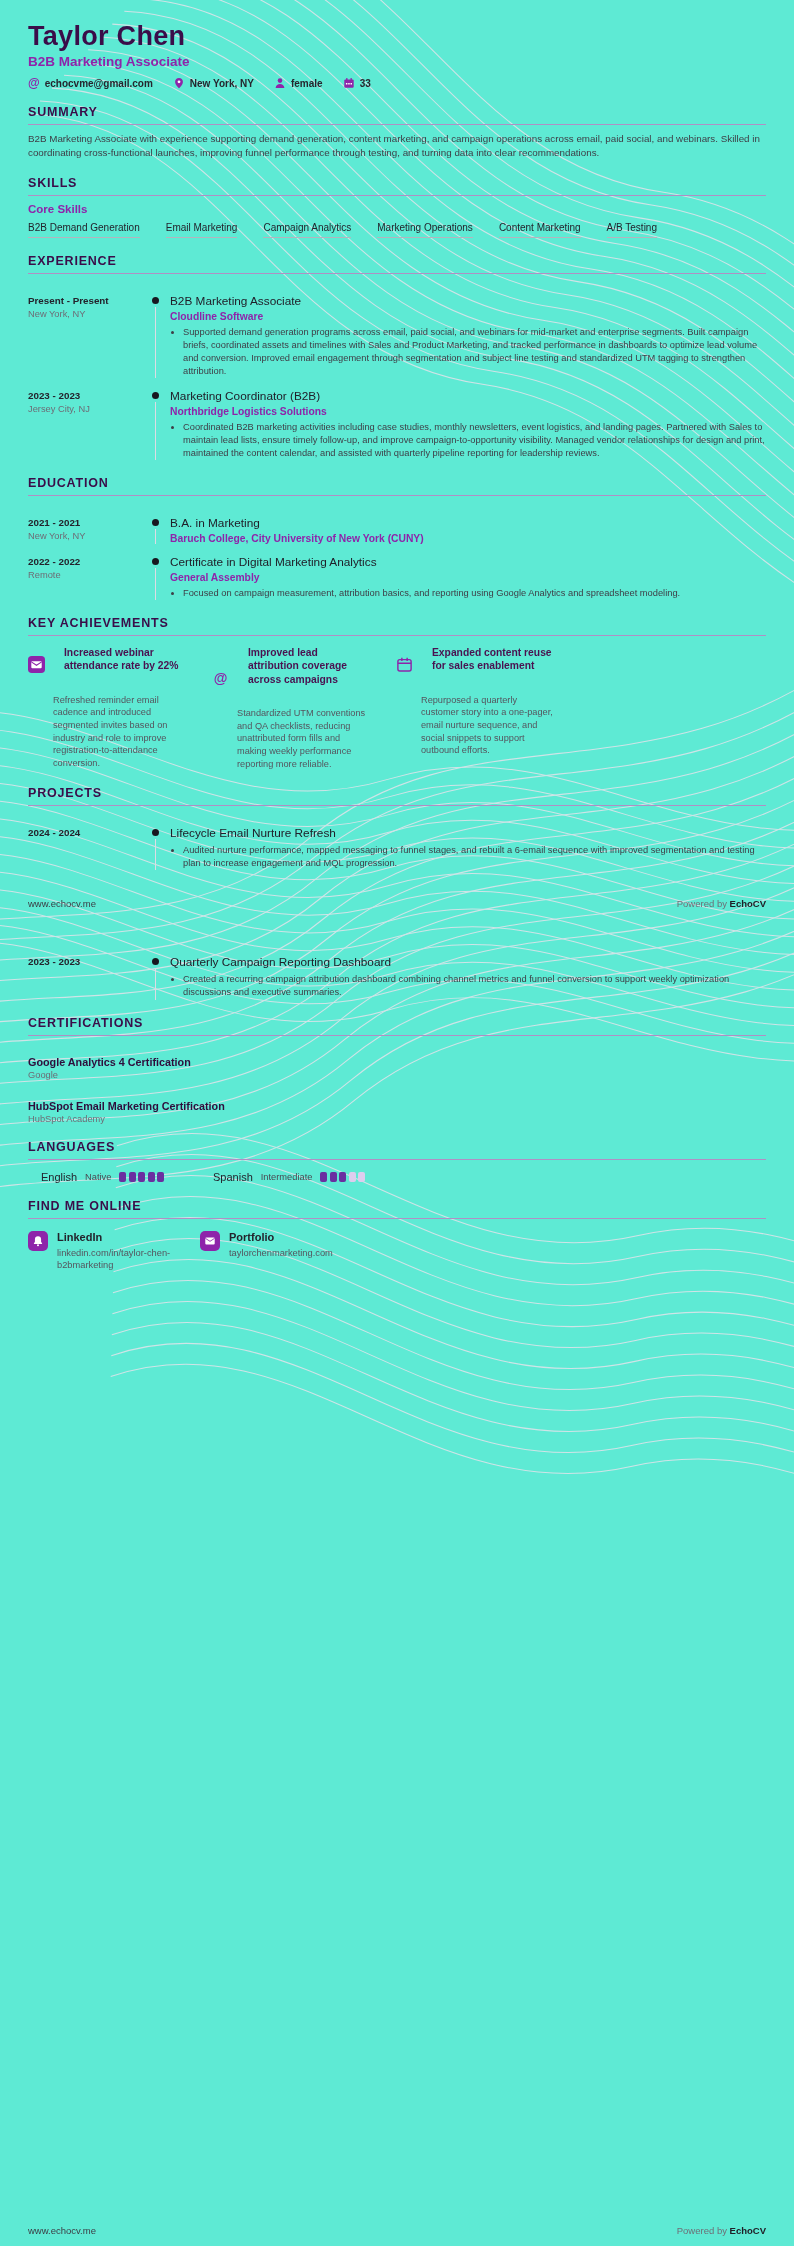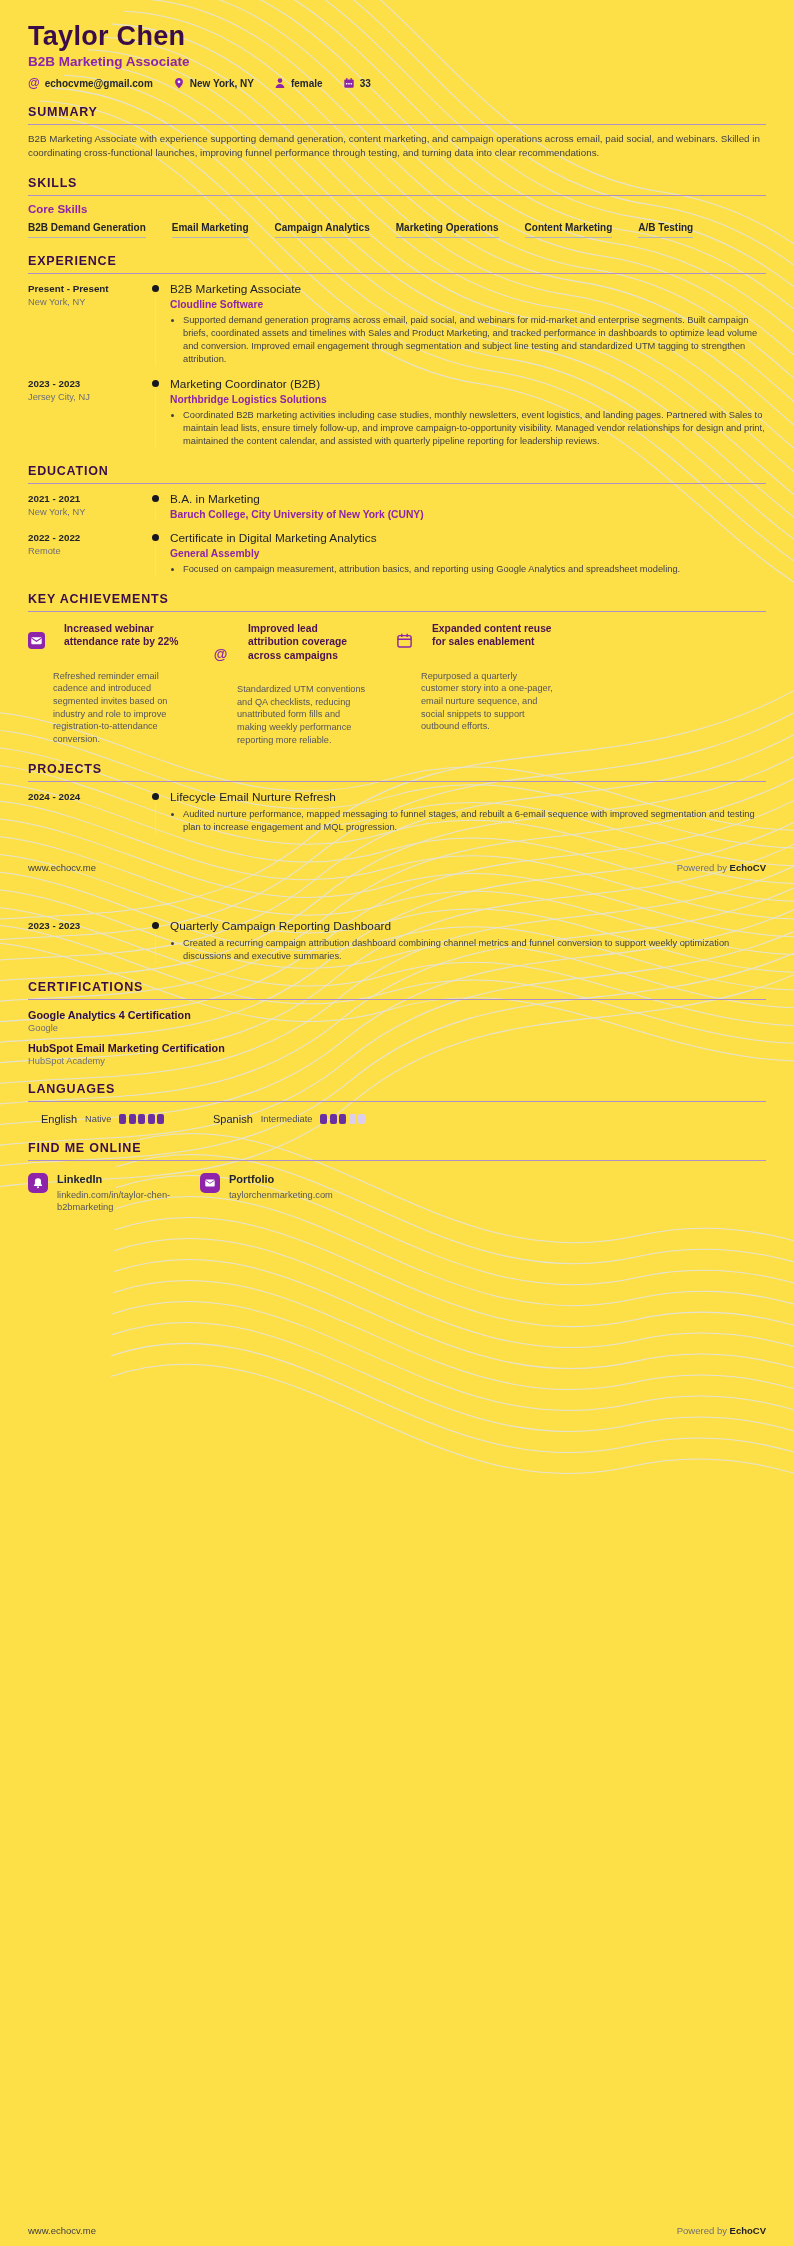--- a/index.html
+++ b/index.html
@@ -1,42 +1,42 @@
 <!DOCTYPE html>
 <html style="--accent: #8e24aa; --heading: #3a0d49; --rule: #b08fc4; --text: #3e3e46; --muted: #6d6d76; --timeline: #17171f; --dot-filled: #6a2fa0; --dot-empty: #ddcdee; --wave: #e3e3ea;"><head>
 <meta charset="utf-8">
 <style>
   :root{
     --accent:#8e24aa; --heading:#3a0d49; --rule:#b08fc4; --text:#3e3e46;
     --muted:#6d6d76; --timeline:#17171f; --dot-filled:#6a2fa0; --dot-empty:#ddcdee; --wave:#e3e3ea;
   }
   *{margin:0;padding:0;box-sizing:border-box;}
   body{background:#fff;font-family:"Liberation Sans","DejaVu Sans",sans-serif;}
-  .page{position:relative;width:794px;height:2246px;margin:0 auto;background:#fde047;overflow:hidden;color:var(--text);}
+  .page{position:relative;width:794px;height:2246px;margin:0 auto;background:#5eead4;overflow:hidden;color:var(--text);}
   .deco{position:absolute;left:0;top:0;width:794px;height:2246px;z-index:1;}
   .waveset{stroke:var(--wave);stroke-width:0.9;fill:none;opacity:0.85;}
   .content{position:relative;z-index:2;padding:22px 28px 0;}
 
   .name{font-size:27px;font-weight:700;color:var(--heading);letter-spacing:.3px;line-height:1.05;}
   .role{margin-top:4px;font-size:13.5px;font-weight:700;color:var(--accent);}
   .contact-row{display:flex;align-items:center;gap:20px;margin-top:8px;}
   .contact-item{display:flex;align-items:center;gap:5px;font-size:10px;font-weight:700;color:#26262e;}
   .cicon{width:12px;height:12px;display:inline-flex;}
   .cicon svg{width:100%;height:100%;fill:var(--accent);}
   .at-glyph{color:var(--accent);font-weight:700;font-size:12px;line-height:1;}
 
   .section{margin-top:16px;}
   .sec-title{font-size:12.5px;font-weight:700;letter-spacing:.8px;color:var(--heading);padding-bottom:5px;border-bottom:1.5px solid var(--rule);}
   .summary-text{margin-top:7px;font-size:9.8px;line-height:1.4;color:var(--text);}
 
   .skills-group{margin-top:7px;font-size:11.5px;font-weight:700;color:var(--accent);}
   .skills-row{display:flex;gap:26px;margin-top:7px;flex-wrap:wrap;}
-  .skill{font-size:10px;font-weight:700;color:#23232c;padding-bottom:4px;border-bottom:1px solid #b4b4bd;}
-
-  .entries{margin-top:8px;}
+  .skill{font-size:10px;font-weight:400;color:#23232c;padding-bottom:4px;border-bottom:1px solid #b4b4bd;}
+
+  .entries{margin-top:20px;}
   .entry{display:flex;margin-bottom:11px;}
   .entry-left{width:112px;flex:none;padding-top:1px;}
   .entry-dates{font-size:9.8px;font-weight:700;color:#23232c;}
   .entry-loc{margin-top:3px;font-size:9.3px;color:var(--muted);}
   .entry-marker{width:30px;flex:none;display:flex;flex-direction:column;align-items:center;}
   .tdot{width:7px;height:7px;border-radius:50%;background:var(--timeline);margin-top:3px;flex:none;}
   .tline{width:1px;flex:1;background:#dcdce3;margin-top:3px;}
   .entry-body{flex:1;min-width:0;}
   .entry-title{font-size:11.8px;color:#20202a;}
   .entry-org{margin-top:3px;font-size:10.3px;font-weight:700;color:var(--accent);}
@@ -53,21 +53,21 @@
 
   .pagefooter{display:flex;justify-content:space-between;align-items:center;font-size:9.5px;color:#4a4a52;}
   .pagefooter.inflow{margin-top:28px;}
   .pagefooter.pinned{position:absolute;left:28px;right:28px;bottom:10px;z-index:2;}
   .powered{color:#6e6e76;}
   .brand{color:#202028;font-weight:700;}
   .site-link{color:#3c3c44;}
 
   .section-continued{margin-top:46px;}
 
-  .cert-item{margin-top:9px;}
+  .cert-item{margin-top:20px;}
   .cert-name{font-size:10.8px;font-weight:700;color:#2f0d3c;}
   .cert-issuer{margin-top:2px;font-size:9.3px;color:var(--muted);}
 
   .lang-row{display:flex;margin-top:11px;margin-left:13px;}
   .lang-item{display:flex;align-items:center;gap:8px;}
   .lang-item.first{width:172px;}
   .lang-name{font-size:11px;color:#23232c;}
   .lang-level{font-size:9.3px;color:#4a4a52;}
   .dots{display:flex;gap:2.5px;}
   .dotbox{width:7px;height:10px;border-radius:2px;background:var(--dot-filled);display:inline-block;}

